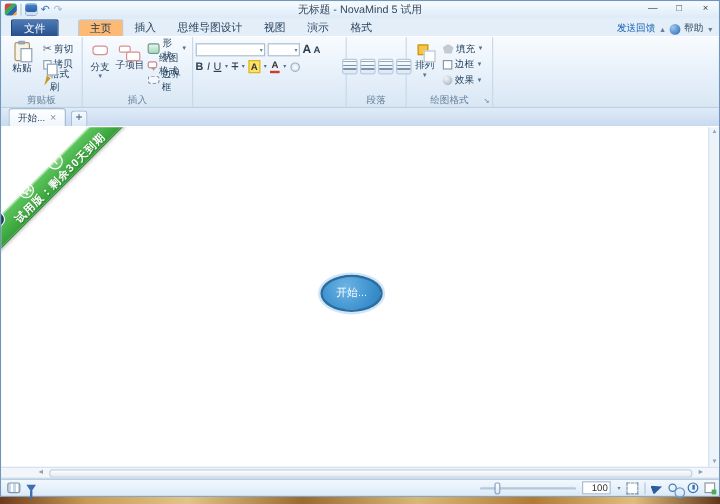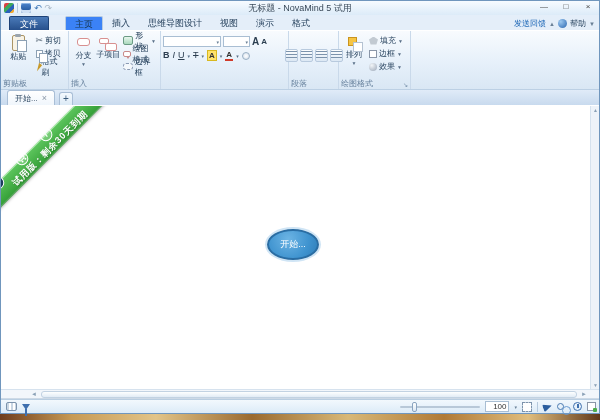--- a/index.html
+++ b/index.html
@@ -26,33 +26,33 @@
   .qat-glyph.dis { color:#aab8c6; }
   .title-text { position:absolute; left:0; right:0; text-align:center; font-size:9px; color:#3a4a5a; line-height:14px; }
   .winctl { position:absolute; right:0; top:0; display:flex; }
   .winbtn { width:22px; height:13px; text-align:center; font-size:8px; line-height:12px; color:#444; }
 
   
   .tabrow { height:15px; background:#e4eef9; display:flex; align-items:flex-end; position:relative; font-size:9px; }
   .file-tab { margin-left:8px; width:40px; height:14px; border-radius:2px 2px 0 0; text-align:center; line-height:14px;
     color:#fff; background:linear-gradient(#4a7ab8,#27508c); border:1px solid #1d4277; border-bottom:none; }
   .mtab { padding:0 9px; height:14px; line-height:14px; color:#1f3b57; }
-  .mtab.active { background:#3b82f6; border:1px solid #b7cce1; border-bottom:none; border-radius:2px 2px 0 0; color:#15354f;margin-top:33px; }
-  .tabrow-right { position:absolute; right:4px; bottom:1px; display:flex; align-items:center; gap:3px; font-size:8px; }
+  .mtab.active { background:#fdba74; border:1px solid #b7cce1; border-bottom:none; border-radius:2px 2px 0 0; color:#15354f;margin-top:33px; }
+  .tabrow-right { position:absolute; right:4px; bottom:1px; display:flex; align-items:flex-end; gap:3px; font-size:8px; }
   .feedback-link { color:#1763b4; }
   .tiny-arrow { font-size:6px; color:#6a8096; }
   .help-orb { width:9px; height:9px; border-radius:50%; background:radial-gradient(circle at 30% 30%,#9cc8f0,#2a66b0); }
   .help-label { color:#1f3b57; }
 
   
   .ribbon { height:60px; display:flex; background:linear-gradient(#f8fbfe,#e6f0fa 55%,#d9e7f4);
     border-top:1px solid #fff; border-bottom:1px solid #bcd0e4; }
   .rgroup { display:flex; flex-direction:column; border-right:1px solid #c9d9ea; padding:2px 2px 0 2px; position:relative; }
   .rbody { flex:1; display:flex; align-items:flex-start; }
-  .rlabel { height:11px; line-height:11px; font-size:8px; color:#66809c; }
+  .rlabel { height:11px; line-height:11px; text-align:center; font-size:8px; color:#66809c; }
   .bigbtn { display:flex; flex-direction:column; align-items:center; width:32px; padding-top:2px; font-size:8px; color:#1f3b57; border-radius:2px; }
   .smallcol { display:flex; flex-direction:column; justify-content:flex-start; padding-top:1px; }
   .smallbtn { display:flex; align-items:center; gap:2px; height:13px; font-size:8px; color:#1f3b57; padding:0 2px; border-radius:2px; }
   .dd { font-size:5px; color:#5a7088; }
 
   
   .ic { display:inline-block; position:relative; }
   .ic-paste { width:13px; height:16px; background:#f8f3e6; border:1px solid #ab9566; border-radius:2px; }
   .ic-paste::after { content:""; position:absolute; left:2px; top:-2px; width:6px; height:3px; background:#9aa4ae; border-radius:1px; }
   .ic-paste::before { content:""; position:absolute; right:-3px; bottom:-2px; width:8px; height:10px; background:#fff; border:1px solid #8ca0b4; }

